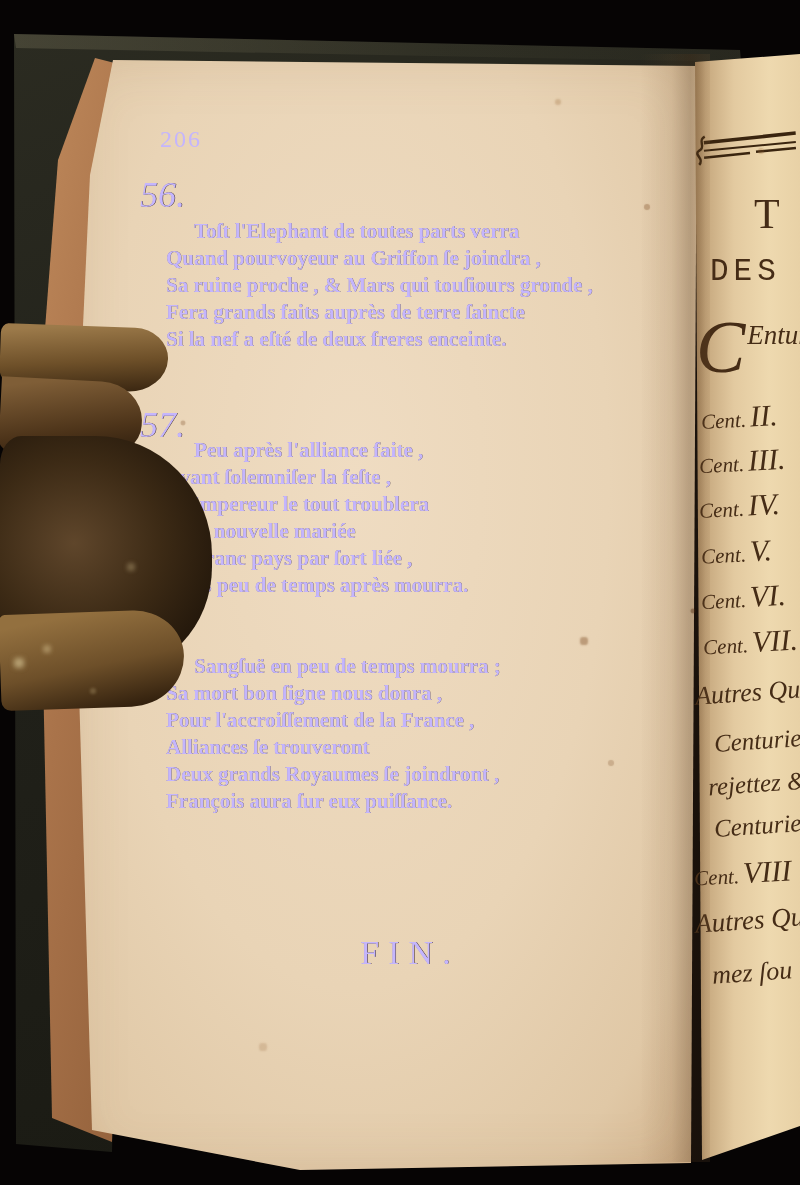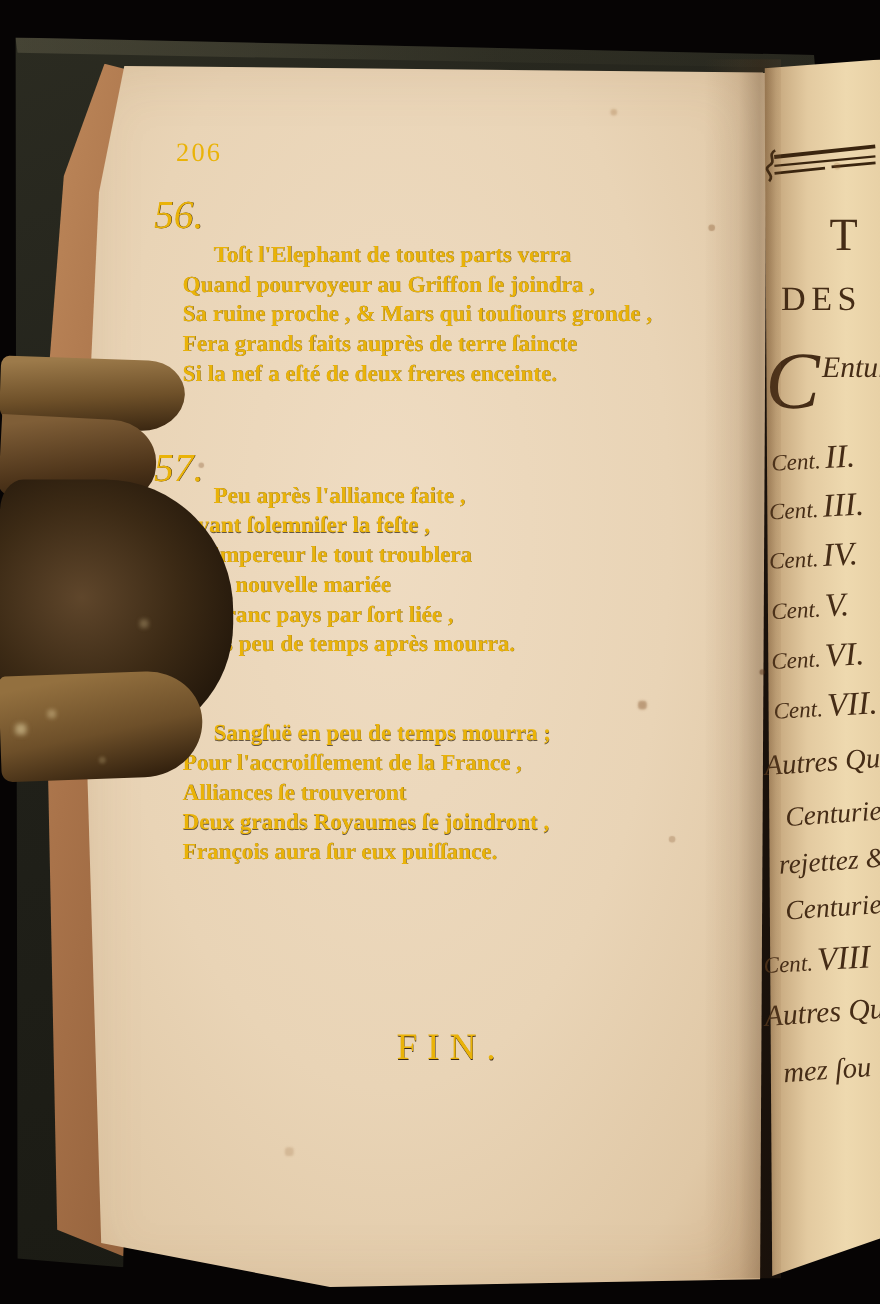--- a/index.html
+++ b/index.html
@@ -29,38 +29,38 @@
   
   .right-page{left:690px;top:52px;width:110px;height:1116px;
          background:linear-gradient(90deg,#9a774f 0%,#c6a87e 14%,#e3caa0 40%,#eed9af 72%,#e8d1a6 100%);
          clip-path:polygon(5px 10px,110px 2px,110px 1074px,12px 1108px);}
 
   
   .gutter-shadow{left:640px;top:54px;width:70px;height:1108px;pointer-events:none;
          background:linear-gradient(90deg,rgba(120,85,50,0) 0%,rgba(115,80,45,.12) 45%,rgba(80,52,26,.28) 72%,rgba(150,110,70,.12) 100%);}
 
   
-  .ink{color:#eab308;}
+  .ink{color:#c4b5fd;}
   .pagenum{left:160px;top:126px;font-size:24px;letter-spacing:2px;}
   .running-title{left:140px;top:125px;width:540px;text-align:center;
         font-size:22px;letter-spacing:6px;text-shadow:.4px .4px .3px #3a281a;}
   .secnum{left:140px;width:540px;text-align:left;font-size:36px;text-shadow:.4px .4px .2px #3a281a;font-style:italic;}
   .verse{left:166px;width:520px;font-size:21px;line-height:27px;font-weight:bold;
         text-shadow:.25px .25px .2px rgba(42,28,16,.7);}
   .vline{white-space:nowrap;}
   .vline.indent{text-indent:28px;}
   .fin{left:140px;top:890px;width:540px;text-align:center;font-size:34px;
         letter-spacing:9px;text-shadow:.4px .4px .3px #3a281a;margin-top:44px;}
 
   
   .rp-text{left:690px;top:0;width:110px;height:1185px;overflow:hidden;color:#452c16;}
   .rp-text .abs{white-space:nowrap;}
   .orn{left:2px;top:129px;transform:rotate(-1deg);}
   .rp-t{left:64px;top:190px;font-size:42px;}
-  .rp-des{left:20px;top:254px;font-size:31px;letter-spacing:5px;}
+  .rp-des{left:20px;top:254px;font-size:31px;letter-spacing:5px;font-family:Liberation Mono, monospace;}
   .dropline{left:6px;top:314px;font-style:italic;}
   .dropcap{font-size:74px;line-height:.9;}
   .droprest{font-size:27px;position:relative;top:-28px;left:2px;}
   .cent-entry{font-style:italic;transform:rotate(-3deg);}
   .cent-abbr{font-size:21px;}
   .cent-num{font-size:30px;margin-left:4px;}
   .rp-lower{font-style:italic;transform:rotate(-4deg);}
 
   
   .bronze{pointer-events:none;}
@@ -121,20 +121,21 @@
     <div class="vline">Avant ſolemniſer la feſte ,</div>
     <div class="vline">L'Empereur le tout troublera</div>
     <div class="vline">Et la nouvelle mariée</div>
     <div class="vline">Au franc pays par ſort liée ,</div>
     <div class="vline">Dans peu de temps après mourra.</div>
   </div>
 
   <div class="abs ink secnum" style="top:618px">58.</div>
   <div class="abs ink verse" style="top:653px">
     <div class="vline indent">Sangſuë en peu de temps mourra ;</div>
+    <div class="vline">Sa mort bon ſigne nous donra ,</div>
     <div class="vline">Pour l'accroiſſement de la France ,</div>
     <div class="vline">Alliances ſe trouveront</div>
     <div class="vline">Deux grands Royaumes ſe joindront ,</div>
     <div class="vline">François aura ſur eux puiſſance.</div>
   </div>
 
   <div class="abs ink fin">FIN.</div>
 
   <div class="abs rp-text">
     <svg class="abs orn" width="106" height="46" viewBox="0 0 106 46">

